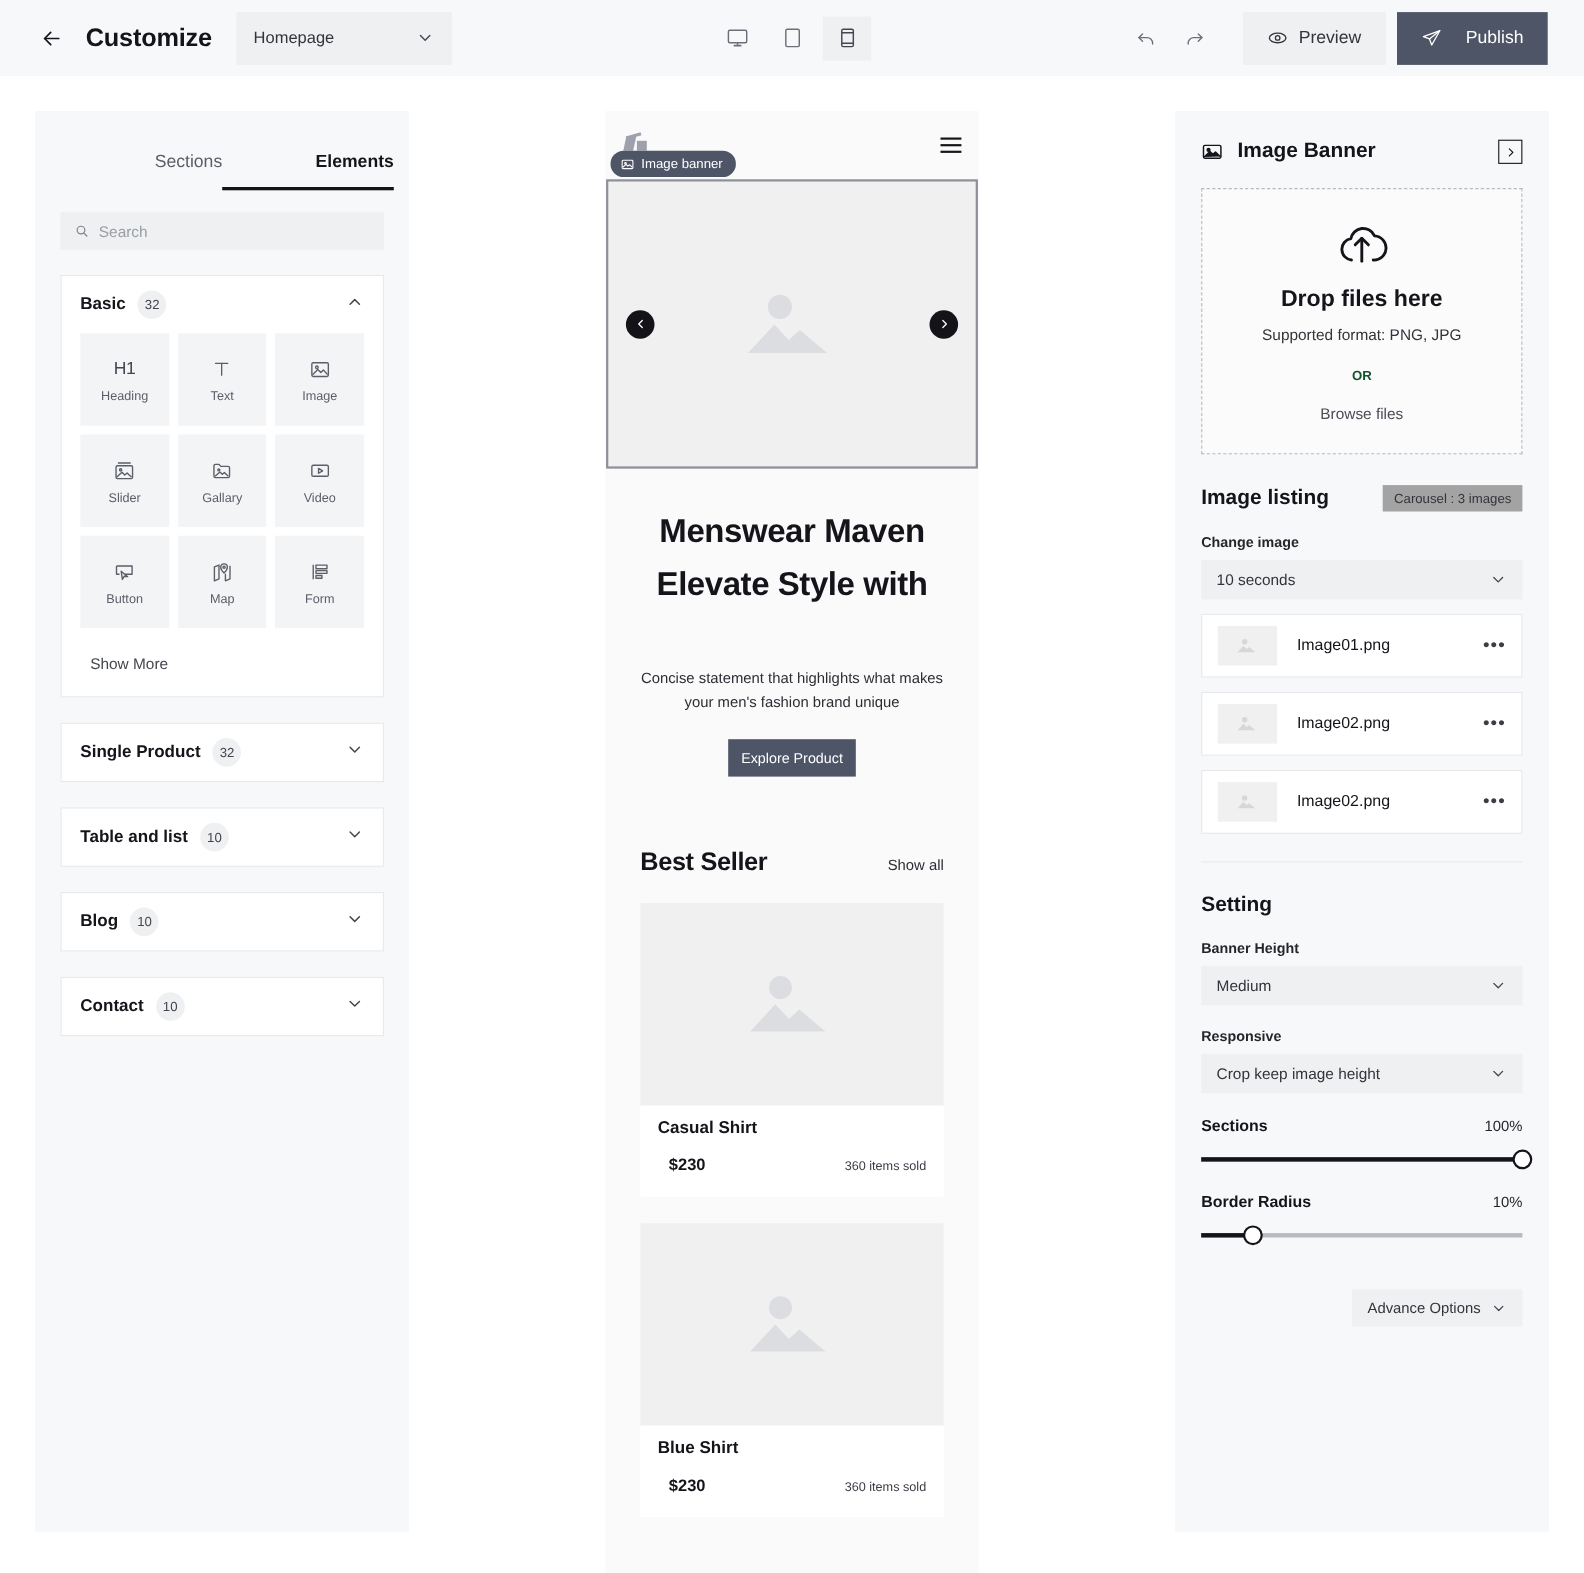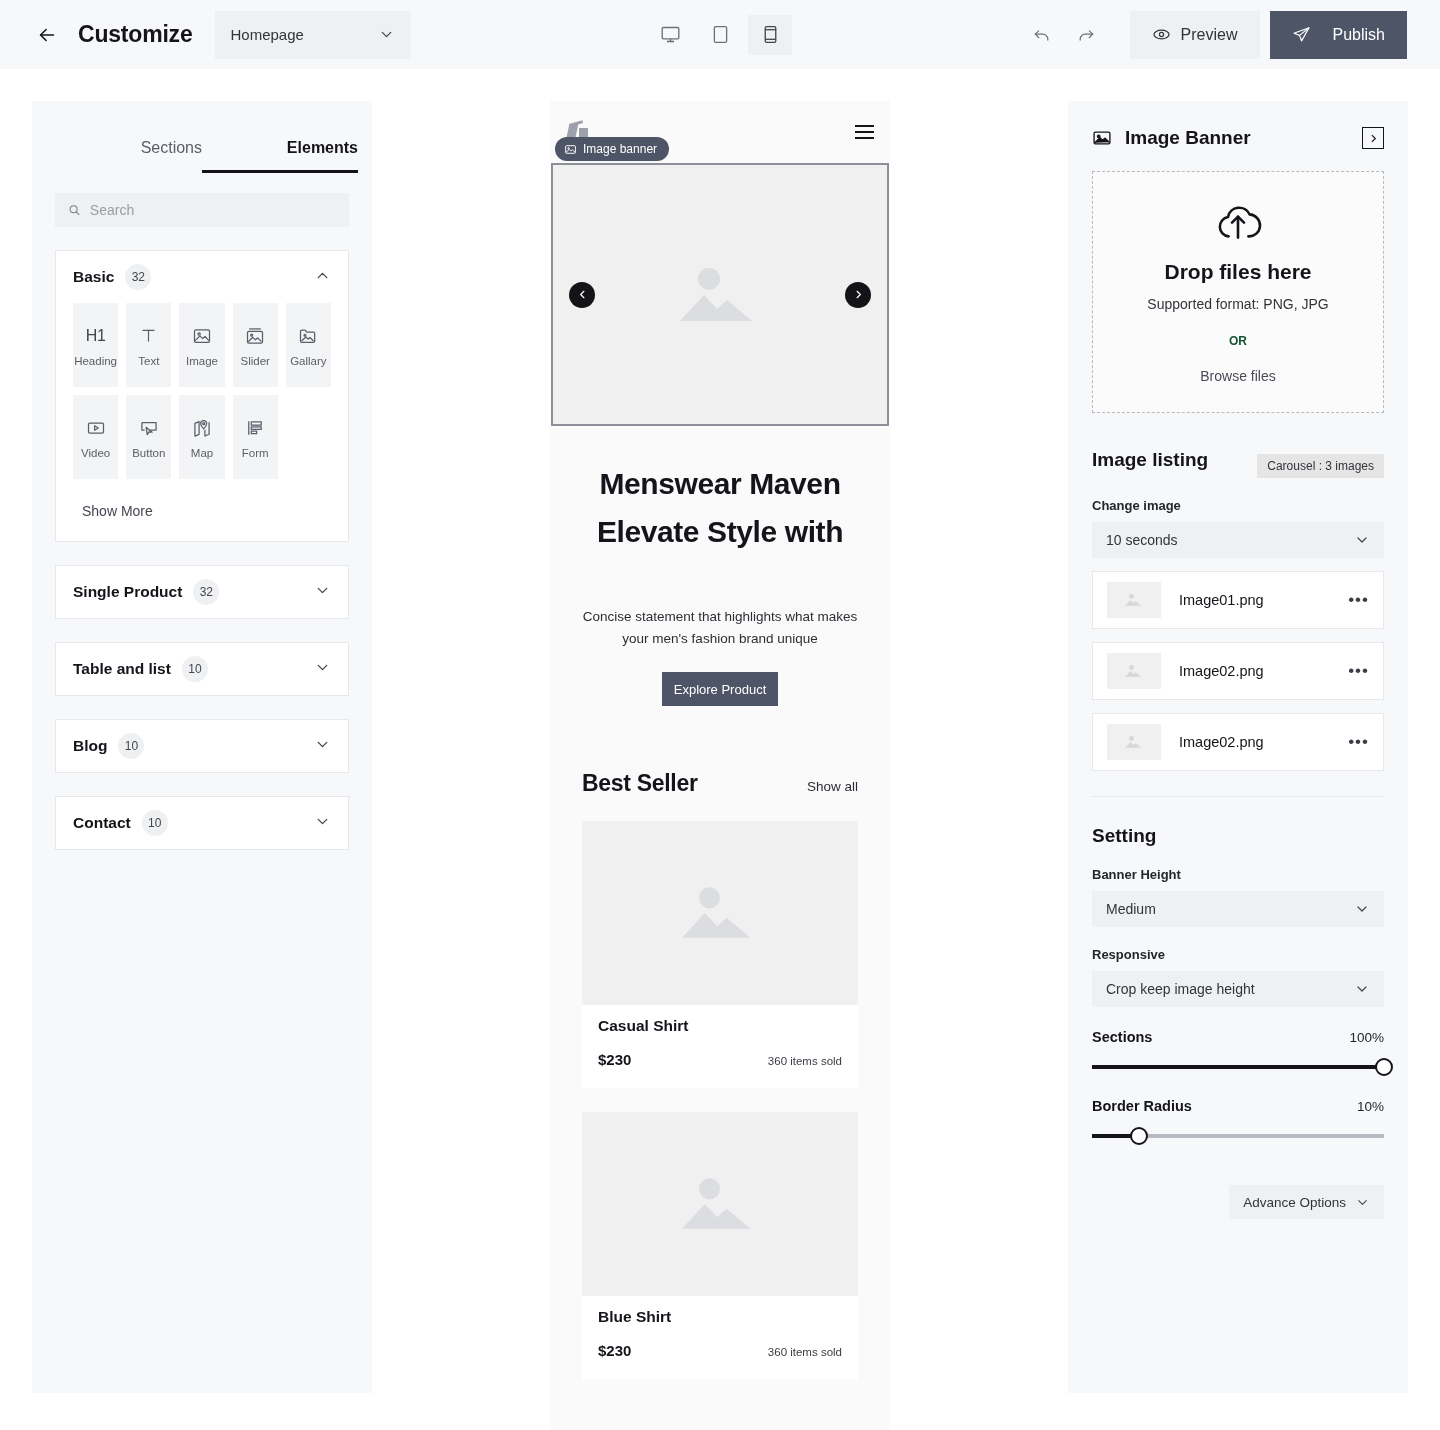--- a/index.html
+++ b/index.html
@@ -112,21 +112,21 @@
   .acc-title { font-size: 15.5px; font-weight: 700; color: #14141a; }
   .acc-count {
     margin-left: 11px; min-width: 26px; height: 26px;
     border-radius: 50%; background: #eef0f2; color: #44464f;
     font-size: 12px; display: flex; align-items: center;
     justify-content: center; padding: 0 6px;
   }
   .acc-chev { margin-left: auto; color: #44464f; }
 
   .el-grid {
-    display: grid; grid-template-columns: repeat(5, 1fr);
+    display: grid; grid-template-columns: repeat(3, 1fr);
     gap: 8px; padding: 0 17px 0 17px;
   }
   .el-cell {
     height: 84px; background: #f3f4f6;
     display: flex; flex-direction: column;
     align-items: center; justify-content: center; gap: 7px;
     cursor: pointer;
   }
   .el-ico { color: #5b5e68; display: flex; align-items: center; justify-content: center; height: 24px; }
   .el-ico-h1 { font-size: 16px; color: #44464f; font-weight: 400; letter-spacing: -0.3px;}
@@ -204,20 +204,21 @@
   .p-card { margin: 24px 32px 0 32px; background: #fff; }
   .p-img {
     height: 184px; background: #f0f0f1;
     display: flex; align-items: center; justify-content: center;
   }
   .p-body { padding: 12px 16px 20px 16px; }
   .p-name { font-size: 15.5px; font-weight: 700; color: #14141a; }
   .p-row {
     display: flex; align-items: baseline; justify-content: space-between;
     margin-top: 16px;
+    margin-left: 10px;
   }
   .p-price { font-size: 15px; font-weight: 700; color: #14141a; }
   .p-sold { font-size: 11.5px; color: #3b3d45; }
 
   
   .right-panel {
     position: absolute; left: 1068px; top: 101px;
     width: 340px; height: 1292px;
     background: #f7f8f9;
   }
@@ -242,22 +243,22 @@
   .dz-sub { font-size: 14px; color: #33343a; margin-top: 12px; }
   .dz-or { font-size: 12px; font-weight: 700; margin-top: 22px; color: #14532d; }
   .dz-browse { font-size: 14px; color: #4a4c55; margin-top: 20px; cursor: pointer; text-decoration: none; }
 
   .sec-hd {
     display: flex; align-items: center;
     padding: 28px 24px 0 24px;
   }
   .sec-title { font-size: 19px; font-weight: 700; color: #14141a; }
   .pill {
-    margin-left: auto; background: #e5e5e5; color: #33343a;
-    font-size: 12px; padding: 5px 10px; margin-top: 13px;
+    margin-left: auto; background: #a3a3a3; color: #33343a;
+    font-size: 12px; padding: 5px 10px;
   }
   .fld-lbl {
     font-size: 13px; font-weight: 700; color: #25262c;
     padding: 20px 24px 0 24px;
   }
   .select-box {
     margin: 9px 24px 0 24px; height: 36px;
     background: #eef0f2; display: flex; align-items: center;
     justify-content: space-between; padding: 0 14px;
     font-size: 14px; color: #33343a; cursor: pointer;

